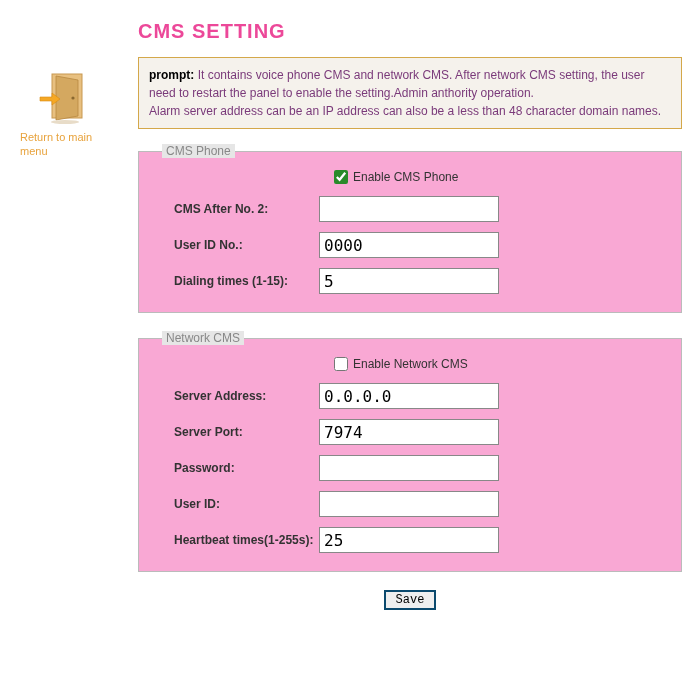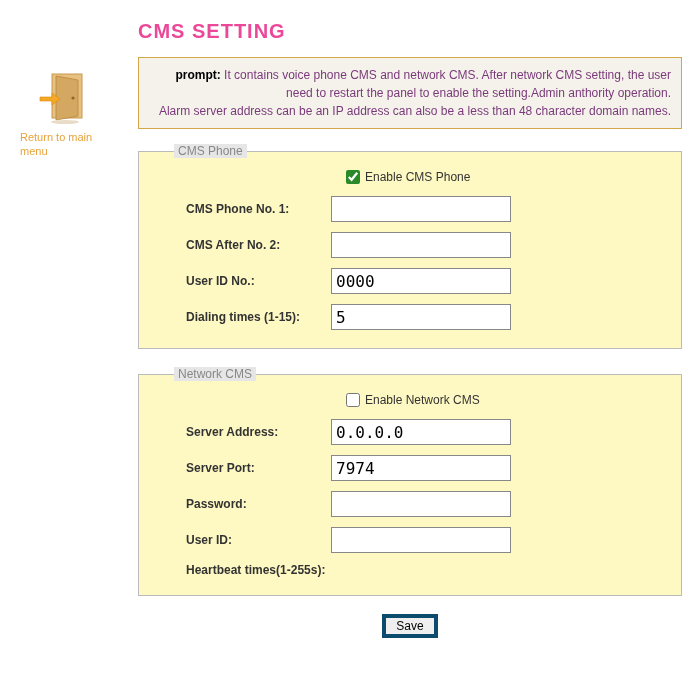--- a/index.html
+++ b/index.html
@@ -50,30 +50,29 @@
       color: #ec4899;
     }
     .prompt-box {
       border: 1px solid #d4a84a;
       background: #f5f2ec;
       padding: 8px 10px;
       color: #7a3a7a;
       font-size: 12px;
       line-height: 1.5;
       margin-bottom: 15px;
-      text-align: right;
     }
     .prompt-box .label {
       color: #000;
       font-weight: bold;
     }
     fieldset {
       border: 1px solid #bbb;
-      background: #fef9c3;
-      padding: 12px 27px 18px;
+      background: #f9a8d4;
+      padding: 12px 15px 18px;
       margin-bottom: 18px;
       position: relative;
     }
     legend {
       color: #888;
       font-size: 12px;
       padding: 0 4px;
       background: #e6e6e6;
       margin-left: 8px;
     }
@@ -116,24 +115,24 @@
       font-size: 16px;
       font-family: monospace;
     }
     .save-row {
       text-align: center;
       margin-top: 8px;
     }
     .save-btn {
       padding: 1px 10px;
       font-size: 12px;
-      border: 4px solid #0c4a6e;
+      border: 2px solid #0c4a6e;
       background: #efefef;
       cursor: pointer;
-      font-family: Liberation Sans, sans-serif;
+      font-family: Liberation Mono, monospace;
     }
   </style>
 </head>
 <body>
 
 <div class="container">
   <div class="sidebar">
     <div class="return-link">
       <div class="door-icon">
         <svg width="50" height="55" viewBox="0 0 50 55">
@@ -156,24 +155,20 @@
 Alarm server address can be an IP address can also be a less than 48 character domain names.</span>
     </div>
 
     <fieldset>
       <legend>CMS Phone</legend>
       <div class="check-row">
         <input type="checkbox" id="cbPhone" checked="" style="">
         <label for="cbPhone">Enable CMS Phone</label>
       </div>
       <div class="form-row">
-        <div class="form-label">CMS Phone No. 1:</div>
-        <input class="form-input" type="text" value="" style="">
-      </div>
-      <div class="form-row">
         <div class="form-label">CMS After No. 2:</div>
         <input class="form-input" type="text" value="" style="">
       </div>
       <div class="form-row">
         <div class="form-label">User ID No.:</div>
         <input class="form-input" type="text" value="0000" style="">
       </div>
       <div class="form-row">
         <div class="form-label">Dialing times (1-15):</div>
         <input class="form-input" type="text" value="5" style="">
@@ -197,20 +192,21 @@
       <div class="form-row">
         <div class="form-label">Password:</div>
         <input class="form-input" type="password" value="" style="">
       </div>
       <div class="form-row">
         <div class="form-label">User ID:</div>
         <input class="form-input" type="text" value="" style="">
       </div>
       <div class="form-row">
         <div class="form-label">Heartbeat times(1-255s):</div>
+        <input class="form-input" type="text" value="25" style="">
       </div>
     </fieldset>
 
     <div class="save-row">
       <button class="save-btn">Save</button>
     </div>
   </div>
 </div>
 
 </body></html>

